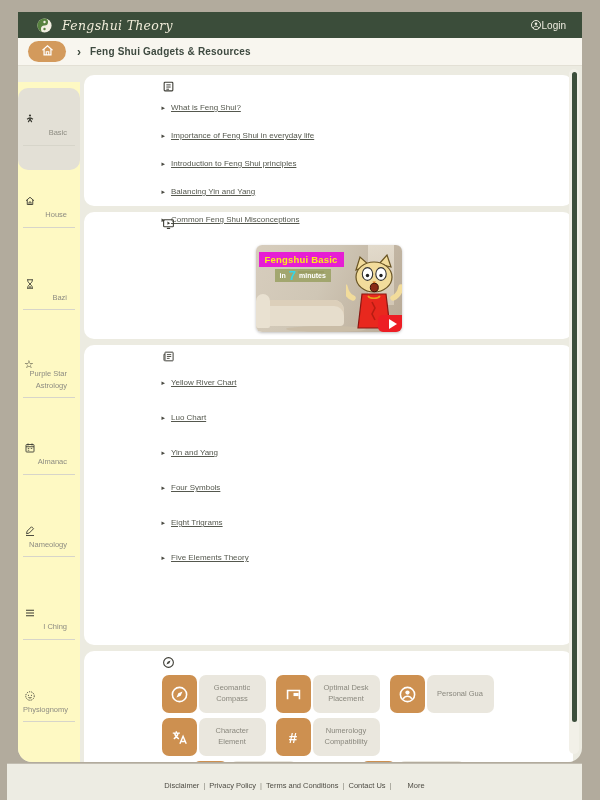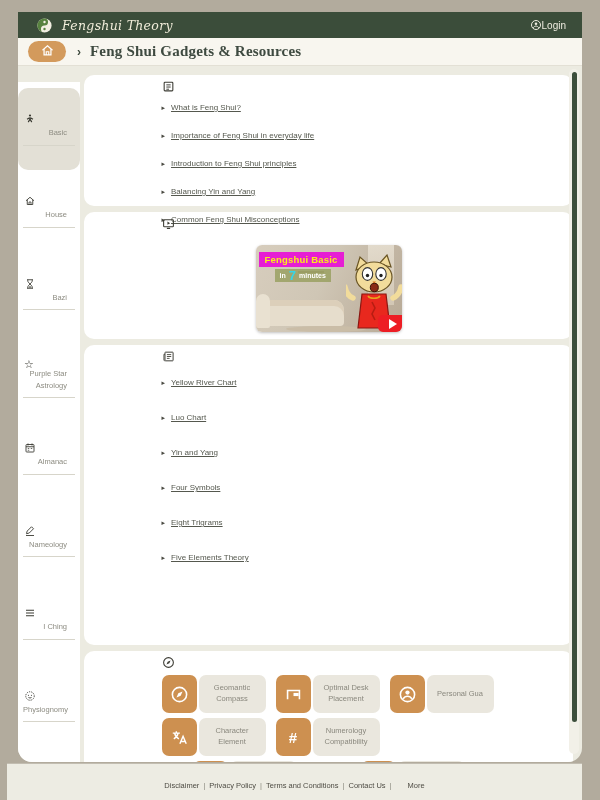--- a/index.html
+++ b/index.html
@@ -15,28 +15,28 @@
   .login-btn{margin-left:auto;display:flex;align-items:center;gap:0;color:#efece0;
     font-size:10px;cursor:pointer;background:none;border:none;padding:2px 4px;}
   .login-btn svg{display:block;}
 
   
   .crumb-bar{position:absolute;left:18px;top:38px;width:564px;height:28px;
     background:#f8f6ef;display:flex;align-items:center;border-bottom:1px solid #e3e0d5;}
   .home-pill{width:38px;height:21px;border-radius:11px;background:#d39a5c;border:none;
     margin-left:10px;display:flex;align-items:center;justify-content:center;color:#fff;cursor:pointer;}
   .crumb-sep{margin:0 9px 0 11px;color:#3e4a3e;font-weight:bold;font-size:12px;}
-  .crumb-title{color:#3e4a40;font-weight:bold;font-size:15px;letter-spacing:.2px;font-family:Liberation Serif, serif;}
+  .crumb-title{color:#3e4a40;font-weight:bold;font-size:10px;letter-spacing:.2px;}
 
   
   .main-area{position:absolute;left:18px;top:66px;width:564px;height:696px;
     background:#ecebe1;border-radius:0 0 14px 14px;overflow:hidden;}
 
   
-  .sidebar{position:absolute;left:0;top:16px;bottom:0;width:62px;background:#ffffff;
+  .sidebar{position:absolute;left:0;top:16px;bottom:0;width:62px;background:#fef9c3;
     display:flex;flex-direction:column;padding:6px 0 15px 0;}
   .sb-item{flex:1;display:flex;align-items:center;padding:0 5px;cursor:pointer;}
   .sb-item.selected{background:#e3e0d6;border-radius:10px;}
   .sb-inner{width:100%;border-bottom:1px solid #d7d5ca;padding-bottom:6px;}
   .sb-icon{display:block;margin-left:1px;color:#3b3b33;height:12px;}
   .sb-icon svg{display:block;}
   .sb-icon .glyph{font-size:11px;line-height:12px;color:#3b3b33;}
   .sb-label{text-align:right;font-size:7.5px;color:#8d8c82;line-height:1.55;
     padding-right:8px;margin-top:2px;}
 

